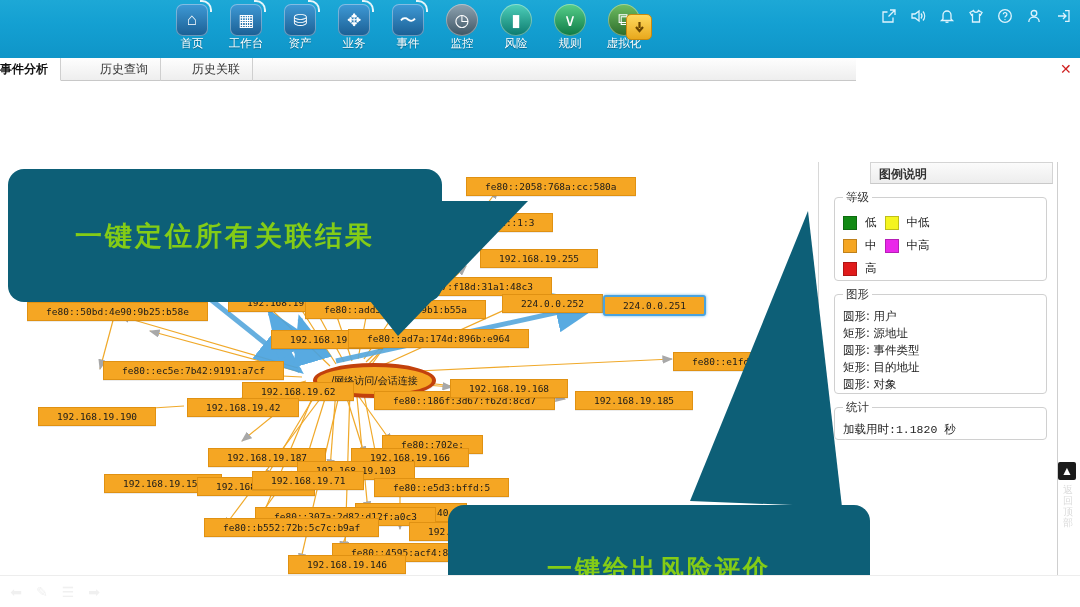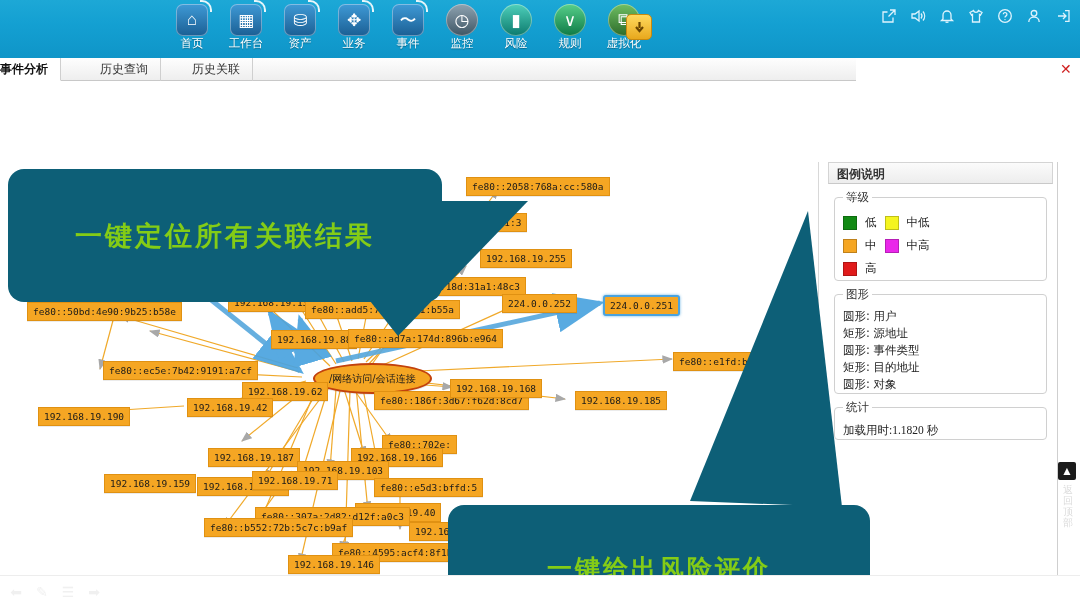--- a/index.html
+++ b/index.html
@@ -88,33 +88,33 @@
   #graph-area { position:absolute; top:0; left:0; width:818px; height:494px; overflow:hidden; }
   #graph-svg { position:absolute; top:0; left:0; }
 
   .node {
     position:absolute;
     background: #f5a623;
     border: 1px solid #e09112;
     color: #1a1a1a;
     font-size: 9.5px;
     line-height: 13px;
-    padding: 2px 5px;
+    padding: 2px 18px;
     white-space: nowrap;
     font-family: "DejaVu Sans Mono", monospace;
     cursor: pointer;
     box-shadow: 0 1px 0 rgba(0,0,0,.08);
   }
   .node.sel {
     border: 2px solid #4aa3df;
     border-radius: 3px;
     box-shadow: 0 0 3px rgba(74,163,223,.8);
   }
   .node.center {
-    background:#f5a623; border:2px solid #c2410c;
+    background:#f5a623; border:4px solid #c2410c;
     border-radius: 50%;
     padding: 7px 14px;
     font-size: 10px;
     font-family:"DejaVu Sans", sans-serif;
   }
 
   
   .callout {
     position:absolute;
     background:#0d5f77;
@@ -134,34 +134,35 @@
   #panel {
     position:absolute; top:81px; left:828px; width:225px; height:494px;
     background:#ffffff; z-index: 20;
   }
   #panel-head {
     height: 22px; line-height:22px; padding-left:8px;
     font-size: 12px; font-weight:bold; color:#333;
     background: linear-gradient(180deg,#fbfbfb,#ededed);
     border:1px solid #d4d4d4; border-bottom:1px solid #c9c9c9;
     font-family:"DejaVu Sans", sans-serif;
+    margin-left:42px;
   }
   fieldset.group {
     margin: 6px 6px 0 6px; padding: 6px 8px 0 8px;
     border: 1px solid #d0d0d0; border-radius: 4px;
   }
   fieldset.group > legend {
     font-size: 11.5px; color:#333; padding: 0 3px;
     font-family:"DejaVu Sans", sans-serif;
   }
   .lvl-row { display:flex; align-items:center; height: 23px; }
   .sw { width:14px; height:14px; border:1px solid rgba(0,0,0,.22); display:inline-block;}
   .lvl-lbl { font-size: 11.5px; color:#222; margin:0 8px 0 8px; font-family:"DejaVu Sans", sans-serif;}
   .shape-row { font-size: 11.5px; color:#222; line-height: 17px; font-family:"DejaVu Sans", sans-serif;}
-  .stat-row { font-size: 11.5px; color:#222; line-height: 18px; font-family:Liberation Serif, serif;}
+  .stat-row { font-size: 11.5px; color:#222; line-height: 18px; font-family:Liberation Mono, monospace;}
 
   
   #zoom-slider {
     position:absolute; left: 820px; top: 352px; width: 9px; height: 68px;
     border-left: 1px solid #9a9a9a; border-right:1px solid #9a9a9a;
     z-index: 22;
   }
   #zoom-slider .cap { position:absolute; left:-2px; width:13px; height:1px; background:#9a9a9a;}
   #zoom-slider .thumb {
     position:absolute; left:-1px; top:32px; width:11px; height:9px;

